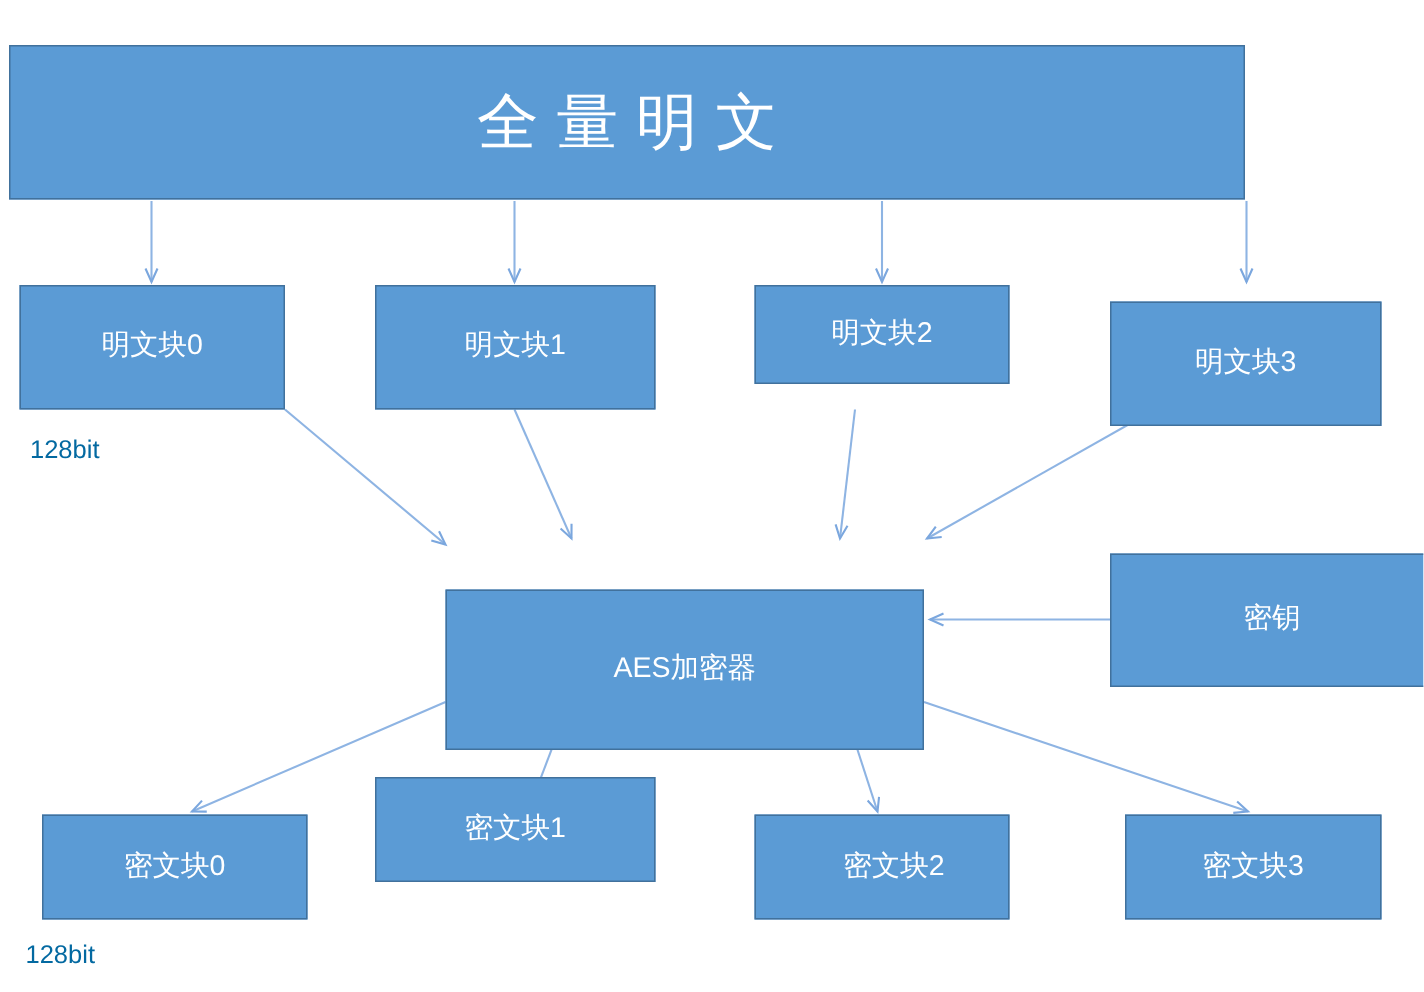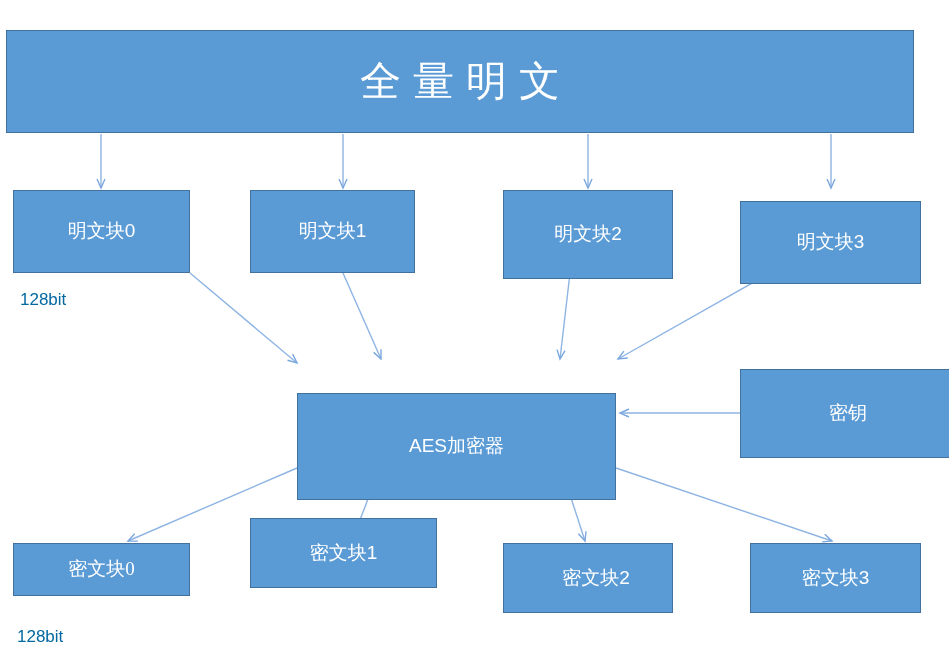--- a/index.html
+++ b/index.html
@@ -27,41 +27,41 @@
     text-align: center;
     line-height: 1.1;
   }
   .node-label {
     display: block;
     white-space: nowrap;
   }
   #title-bar {
     left: 6px;
     top: 30px;
-    width: 908px;
+    width: 824px;
     height: 103px;
   }
   #title-bar .node-label {
     font-size: 41px;
     letter-spacing: 12px;
     text-indent: 12px;
     font-weight: 400;
   }
   .plain-block, .cipher-block, .aes-box, .key-box {
     font-size: 19px;
   }
   #plain-0 { left: 13px;  top: 190px; width: 177px; height: 83px; }
-  #plain-1 { left: 250px; top: 190px; width: 165px; height: 83px; text-align: center; }
-  #plain-2 { left: 503px; top: 190px; width: 170px; height: 89px; }
+  #plain-1 { left: 250px; top: 190px; width: 187px; height: 83px; text-align: center; }
+  #plain-2 { left: 503px; top: 190px; width: 170px; height: 66px; }
   #plain-3 { left: 740px; top: 201px; width: 181px; height: 83px; }
 
   #aes-box  { left: 297px; top: 361px; width: 319px; height: 107px; margin-top: 32px; }
   #key-box  { left: 740px; top: 369px; width: 216px; height: 89px; }
 
-  #cipher-0 { left: 13px;  top: 543px; width: 177px; height: 53px; font-family: Liberation Serif, serif; }
+  #cipher-0 { left: 28px;  top: 543px; width: 177px; height: 70px; }
   #cipher-1 { left: 250px; top: 518px; width: 187px; height: 70px; }
   #cipher-2 { left: 503px; top: 543px; width: 170px; height: 70px; padding-left: 16px; }
   #cipher-3 { left: 750px; top: 543px; width: 171px; height: 70px; text-align: center; }
 
   .note {
     position: absolute;
     color: #0369a1;
     font-size: 17px;
     white-space: nowrap;
   }

